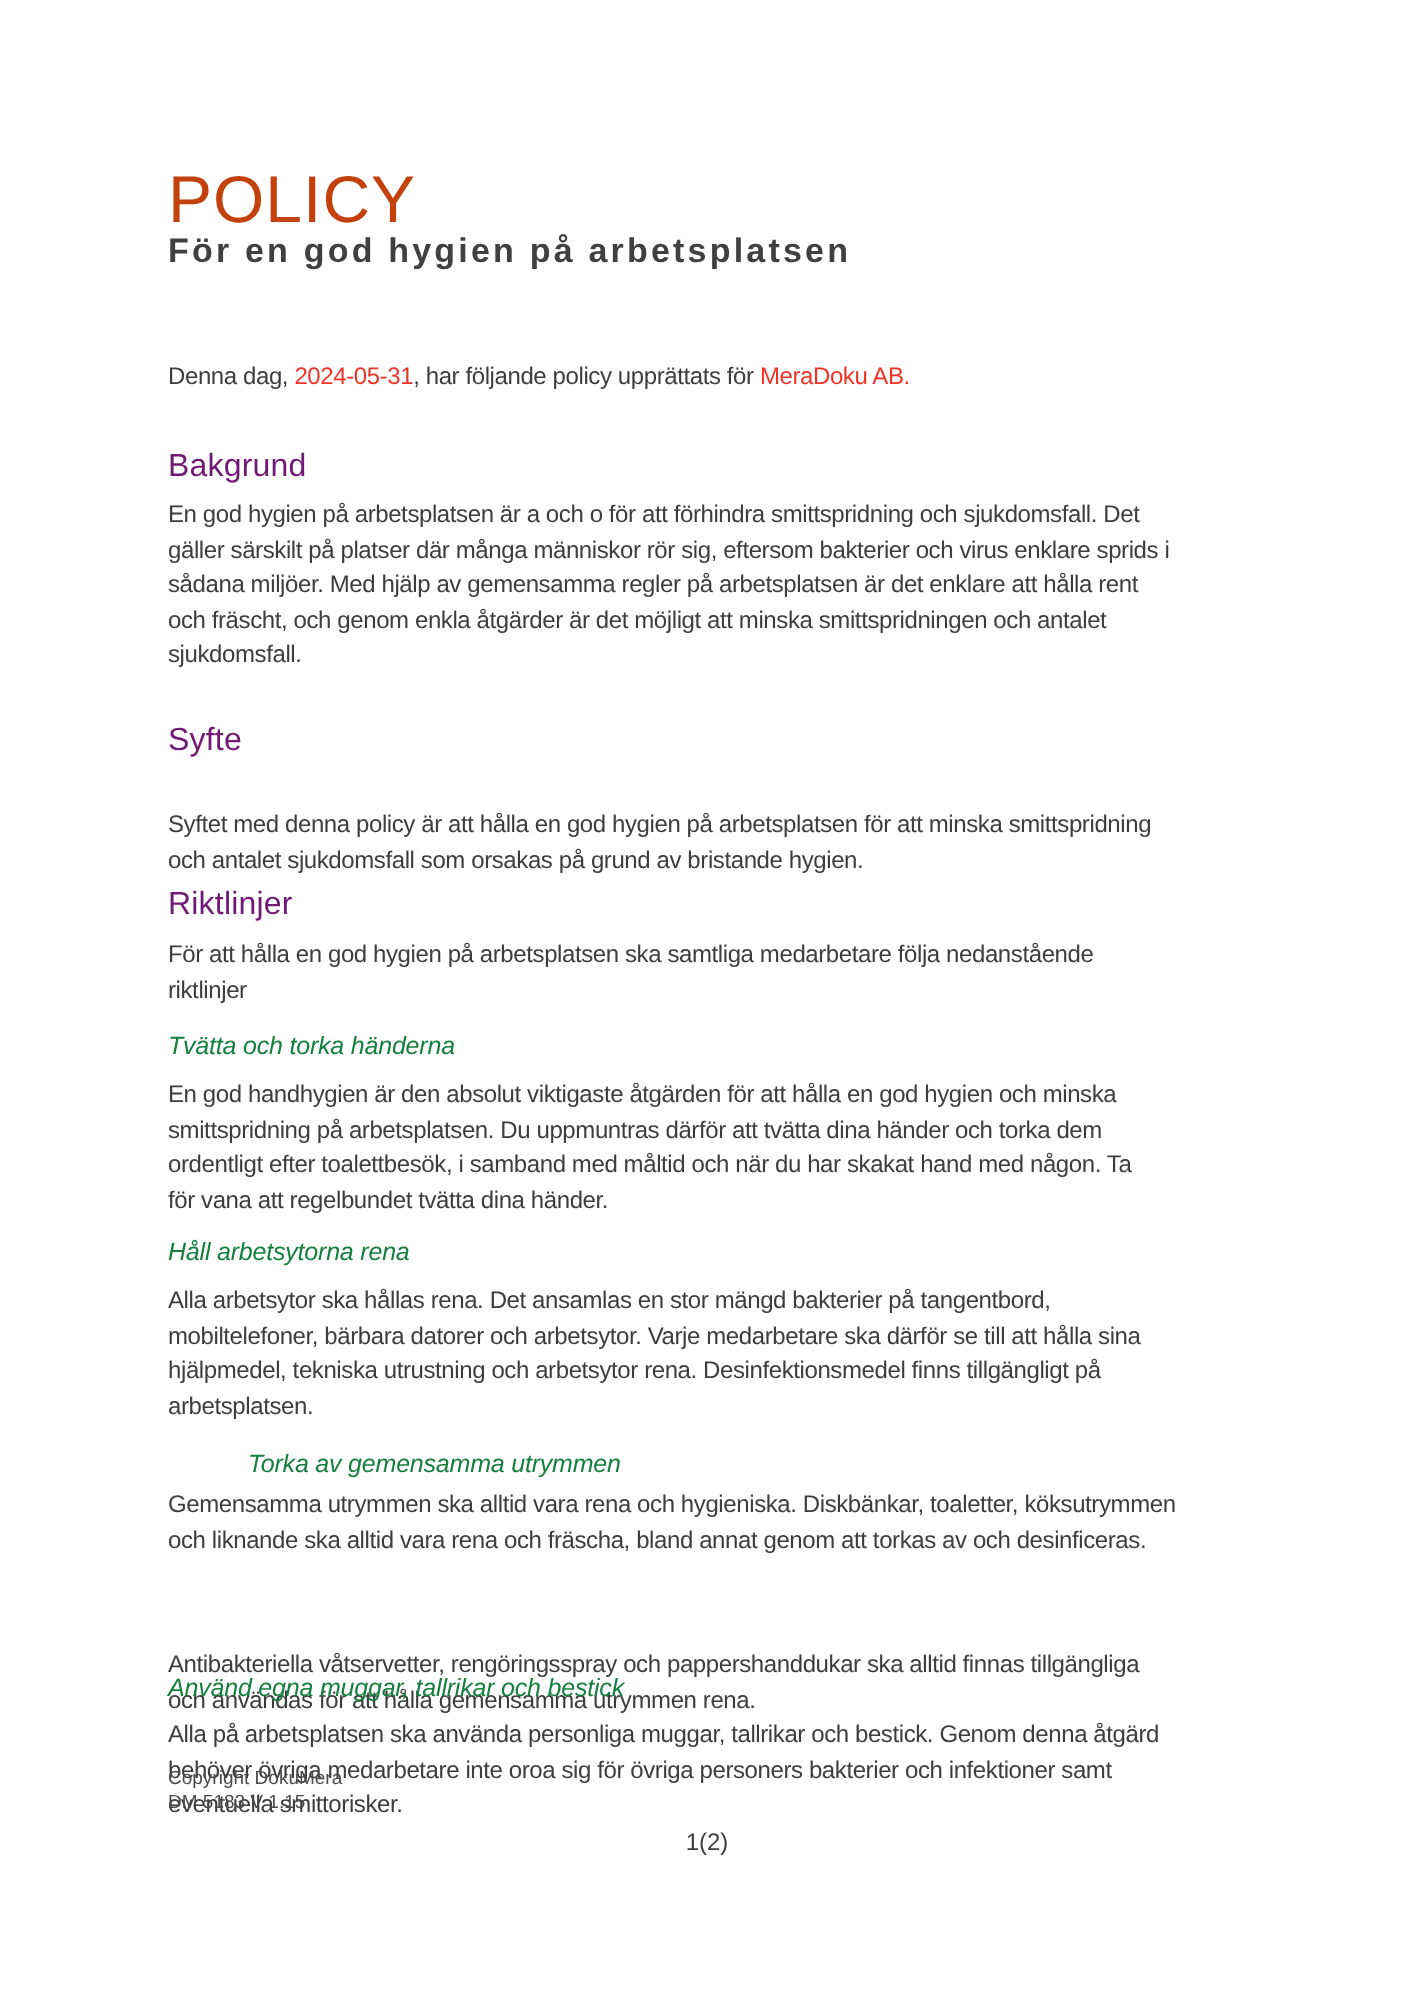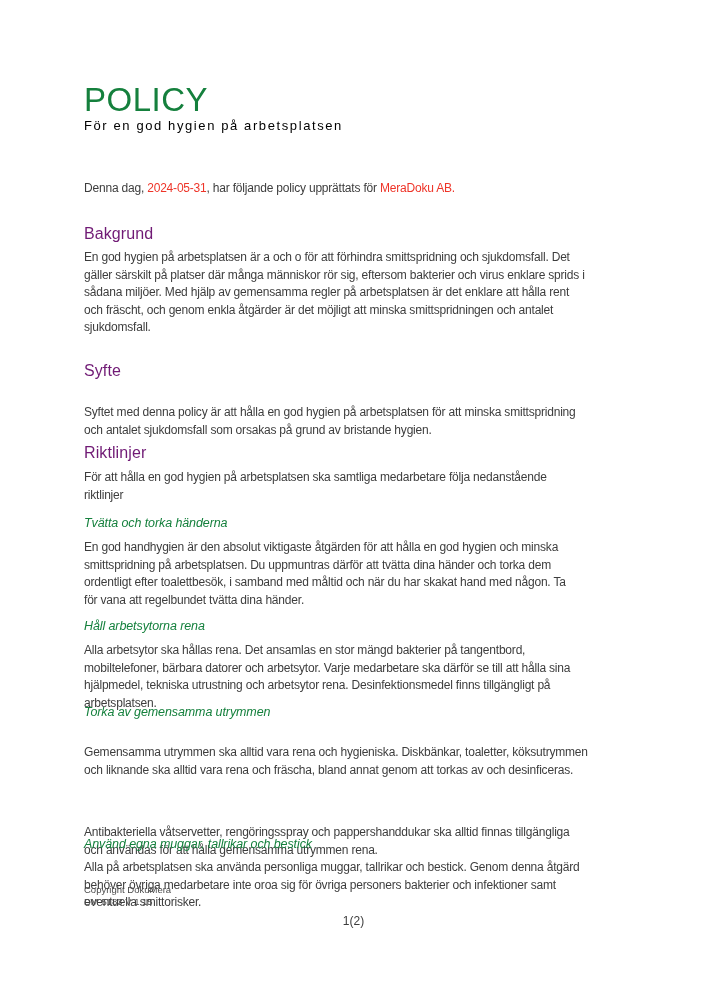--- a/index.html
+++ b/index.html
@@ -10,30 +10,30 @@
     font-family: "Liberation Sans", sans-serif;
     color: #3d3d3d;
     overflow: hidden;
   }
   .abs { position: absolute; left: 84px; }
   .doc-title {
     top: 80px;
     font-size: 33px;
     line-height: 40px;
     font-weight: 400;
-    color: #15803d;
+    color: #c2410c;
     letter-spacing: 0.5px;
   }
   .doc-subtitle {
     top: 117px;
-    font-size: 13px;
+    font-size: 17px;
     line-height: 18px;
-    font-weight: 400;
+    font-weight: 700;
     letter-spacing: 1.6px;
-    color: #000000;
+    color: #404040;
   }
   .body-text {
     font-size: 12px;
     line-height: 17.5px;
     letter-spacing: -0.2px;
     color: #3d3d3d;
     white-space: pre-line;
     width: 575px;
   }
   .intro-line { top: 180px; white-space: normal; }
@@ -56,21 +56,21 @@
   .h-bakgrund   { top: 223px; }
   .p-bakgrund   { top: 249px; }
   .h-syfte      { top: 360px; }
   .p-syfte      { top: 404px; }
   .h-riktlinjer { top: 442px; }
   .p-riktlinjer { top: 469px; }
   .sh-tvatta    { top: 515px; }
   .p-tvatta     { top: 539px; }
   .sh-hall      { top: 618px; }
   .p-hall       { top: 642px; }
-  .sh-torka     { top: 704px; }
+  .sh-torka     { top: 724px; margin-left: 40px; }
   .p-torka1     { top: 744px; }
   .p-torka2     { top: 824px; }
   .sh-anvand    { top: 836px; }
   .p-anvand     { top: 859px; }
   .page-number {
     position: absolute;
     top: 914px;
     left: 0;
     right: 0;
     text-align: center;

